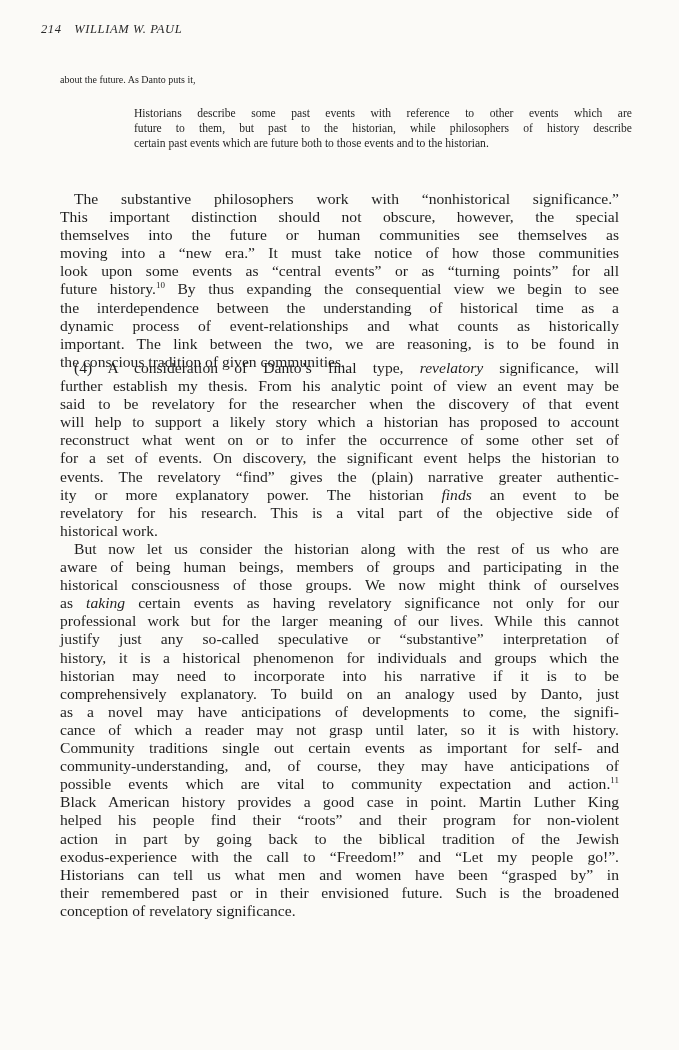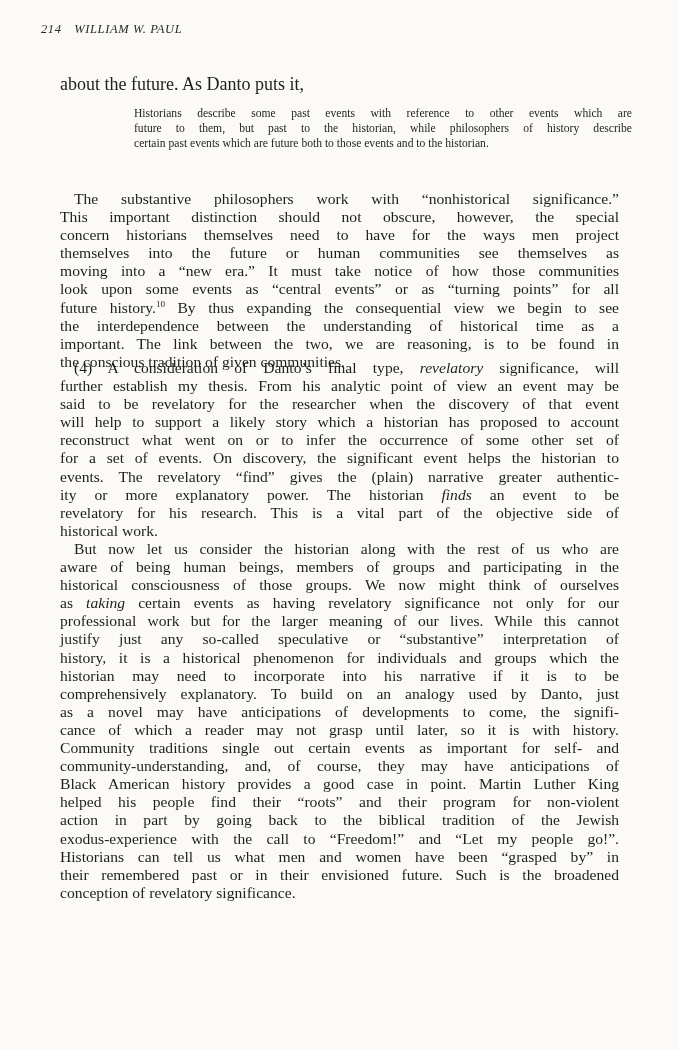--- a/index.html
+++ b/index.html
@@ -21,21 +21,21 @@
       position: absolute; left: 60px; width: 559px;
       font-size: 15.6px; line-height: 18.1px;
     }
     .line {
       display: block; white-space: nowrap;
       text-align: justify; text-align-last: justify;
       height: 18.1px;
     }
     .line.last { text-align-last: left; }
     .indent { padding-left: 14px; }
-    .first-line { position: absolute; left: 60px; top: 74px; font-size: 18px; }
+    .first-line { position: absolute; left: 60px; top: 74px; font-size: 10px; }
     .quote {
       position: absolute; left: 92px; width: 498px; top: 106px;
       font-size: 11.6px; line-height: 15.2px; margin-left: 42px;
     }
     .quote .line { height: 15.2px; }
     sup { font-size: 9px; line-height: 0; vertical-align: 6px; }
     em { font-style: italic; }
   </style>
 </head>
 <body>
@@ -49,26 +49,26 @@
 
 <div class="quote">
   <span class="line">Historians describe some past events with reference to other events which are</span>
   <span class="line">future to them, but past to the historian, while philosophers of history describe</span>
   <span class="line last">certain past events which are future both to those events and to the historian.</span>
 </div>
 
 <div class="body-text" style="top:160px;margin-top:30px;">
   <span class="line indent">The substantive philosophers work with “nonhistorical significance.”</span>
   <span class="line">This important distinction should not obscure, however, the special</span>
-  <span class="line">concern historians themselves need to have for the ways men project</span>
   <span class="line">themselves into the future or human communities see themselves as</span>
   <span class="line">moving into a “new era.” It must take notice of how those communities</span>
   <span class="line">look upon some events as “central events” or as “turning points” for all</span>
   <span class="line"><span>future history.</span><sup>10</sup> <span>By thus expanding the consequential view we begin to see</span></span>
   <span class="line">the interdependence between the understanding of historical time as a</span>
+  <span class="line">dynamic process of event-relationships and what counts as historically</span>
   <span class="line">important. The link between the two, we are reasoning, is to be found in</span>
   <span class="line last">the conscious tradition of given communities.</span>
 </div>
 
 <div class="body-text" style="top:359px;">
   <span class="line indent"><span>(4) A consideration of Danto’s final type,</span> <em>revelatory</em> <span>significance, will</span></span>
   <span class="line">further establish my thesis. From his analytic point of view an event may be</span>
   <span class="line">said to be revelatory for the researcher when the discovery of that event</span>
   <span class="line">will help to support a likely story which a historian has proposed to account</span>
   <span class="line">reconstruct what went on or to infer the occurrence of some other set of</span>
@@ -86,20 +86,21 @@
   <span class="line"><span>as</span> <em>taking</em> <span>certain events as having revelatory significance not only for our</span></span>
   <span class="line">professional work but for the larger meaning of our lives. While this cannot</span>
   <span class="line">justify just any so-called speculative or “substantive” interpretation of</span>
   <span class="line">history, it is a historical phenomenon for individuals and groups which the</span>
   <span class="line">historian may need to incorporate into his narrative if it is to be</span>
   <span class="line">comprehensively explanatory. To build on an analogy used by Danto, just</span>
   <span class="line">as a novel may have anticipations of developments to come, the signifi-</span>
   <span class="line">cance of which a reader may not grasp until later, so it is with history.</span>
   <span class="line">Community traditions single out certain events as important for self- and</span>
   <span class="line">community-understanding, and, of course, they may have anticipations of</span>
+  <span class="line"><span>possible events which are vital to community expectation and action.</span><sup>11</sup></span>
   <span class="line">Black American history provides a good case in point. Martin Luther King</span>
   <span class="line">helped his people find their “roots” and their program for non-violent</span>
   <span class="line">action in part by going back to the biblical tradition of the Jewish</span>
   <span class="line">exodus-experience with the call to “Freedom!” and “Let my people go!”.</span>
   <span class="line">Historians can tell us what men and women have been “grasped by” in</span>
   <span class="line">their remembered past or in their envisioned future. Such is the broadened</span>
   <span class="line last">conception of revelatory significance.</span>
 </div>
 
 </body></html>

